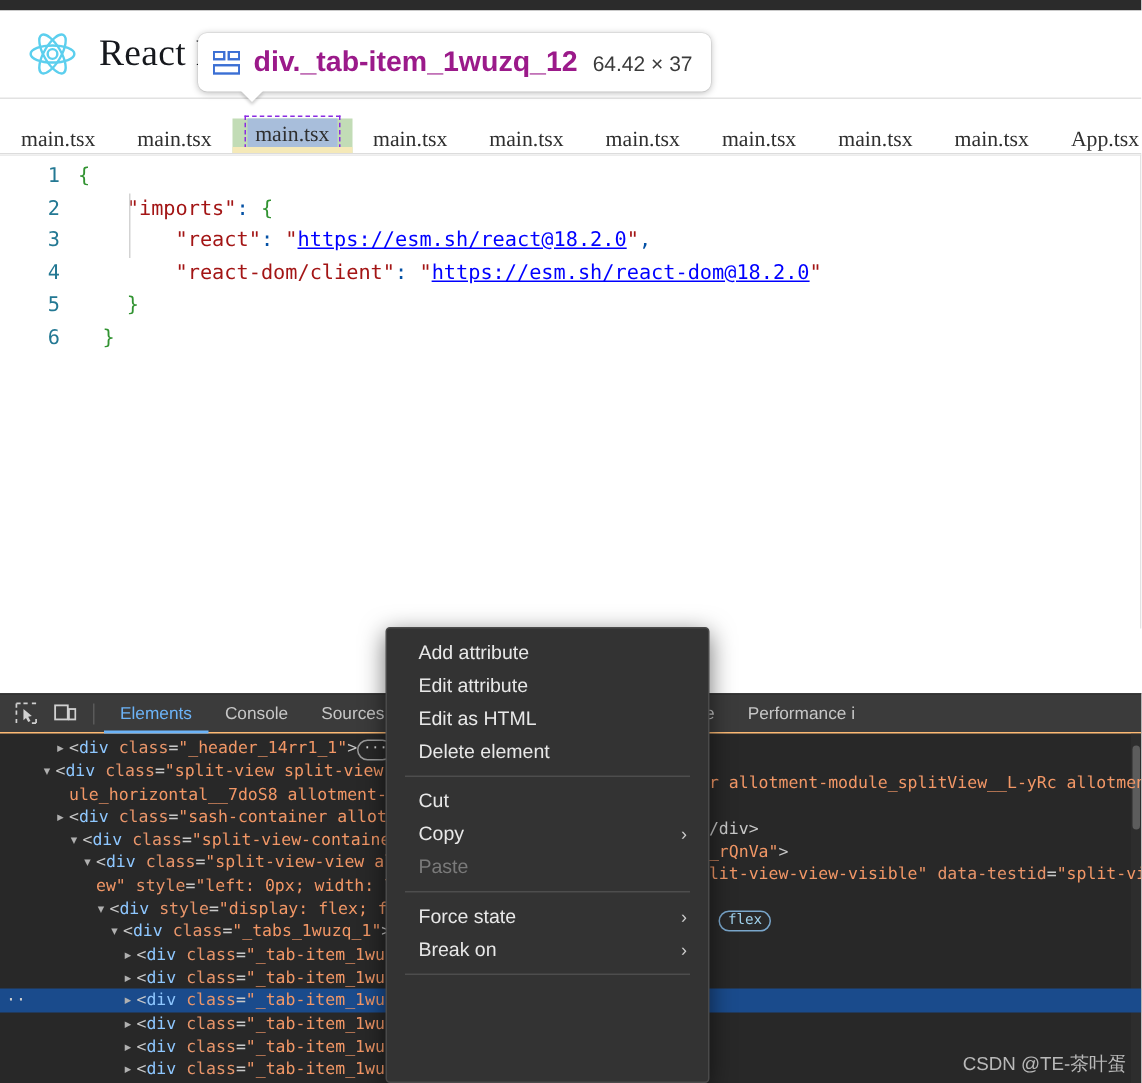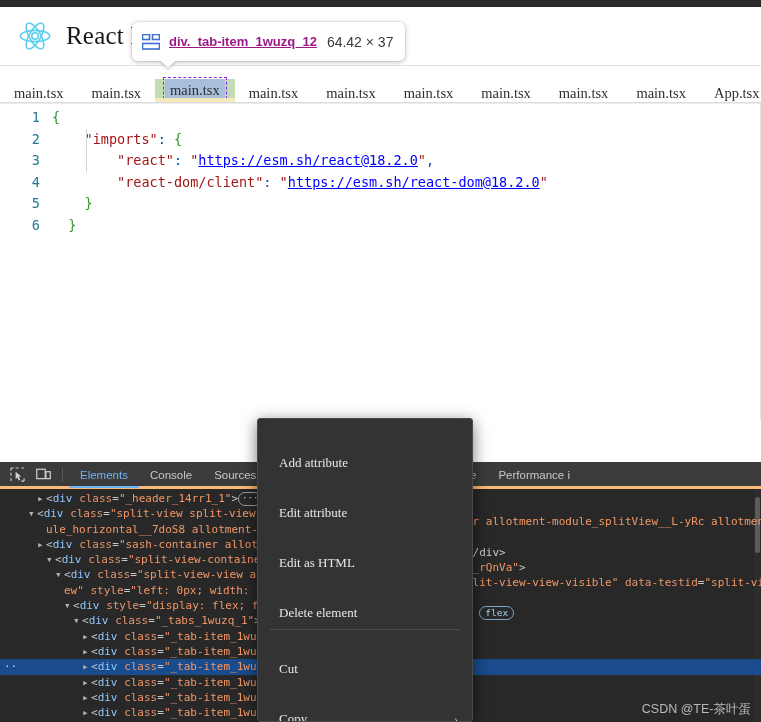--- a/index.html
+++ b/index.html
@@ -43,23 +43,22 @@
     box-shadow: 0 1px 5px rgba(0,0,0,.28), 0 0 0 0.5px rgba(0,0,0,.07);
     display: flex; align-items: center;
     padding: 0 12px 0 10px;
     z-index: 40;
     white-space: nowrap;
   }
   .inspect-badge .badge-icon { width: 18px; height: 16px; flex: 0 0 18px; margin-right: 9px; }
   .badge-selector {
     font-family: "Liberation Sans", sans-serif;
     font-weight: bold;
-    font-size: 13px;
+    font-size: 19px;
     color: #9b1a8a;
-    text-decoration: underline;
   }
   .badge-dims {
     font-family: "Liberation Sans", sans-serif;
     font-size: 14px;
     color: #3b3b3b;
     margin-left: 10px;
   }
   .badge-arrow {
     position: absolute;
     left: 28px; bottom: -7px;
@@ -152,21 +151,21 @@
   .devtools {
     position: absolute; left: 0; top: 462px; width: 761px; height: 260px;
     background: #282828;
     border-top: 1px solid #3c3c3c;
     overflow: hidden;
   }
   .dt-toolbar {
     height: 26px;
     display: flex; align-items: center;
     background: #3b3b3b;
-    border-bottom: 3px solid #fdba74;
+    border-bottom: 1px solid #fdba74;
     padding-left: 4px;
     position: relative;
   }
   .dt-icon-btn {
     width: 26px; height: 22px;
     display: flex; align-items: center; justify-content: center;
     cursor: pointer;
   }
   .dt-sep {
     width: 1px; height: 14px; background: #5a5a5a; margin: 0 6px;
@@ -247,27 +246,26 @@
     border: 1px solid #4a4a4a;
     border-radius: 3px;
     box-shadow: 0 4px 16px rgba(0,0,0,.55);
     z-index: 60;
     padding: 5px 0 0 0;
     overflow: hidden;
   }
   .cm-item {
     height: 22px; line-height: 22px;
     padding: 0 21px;
-    font-family: Liberation Serif, serif;
+    font-family: Liberation Sans, sans-serif;
     font-size: 13px;
     color: #e8e8e8;
     cursor: pointer;
     position: relative;
     white-space: nowrap;
-    margin-top: 28px;
   }
   .cm-item.disabled { color: #7a7a7a; cursor: default; }
   .cm-item.outlined {
     outline: 2px solid #ee1d1d;
     outline-offset: -1px;
     width: 155px;
     margin-left: 4px;
     padding-left: 10px;
     border-radius: 1px;
   }

